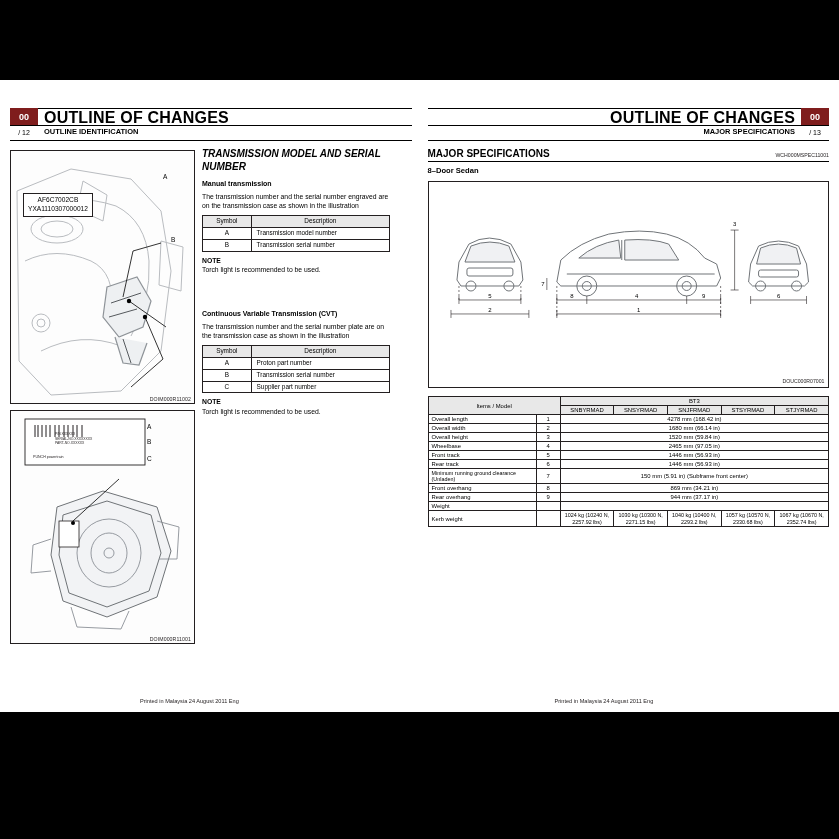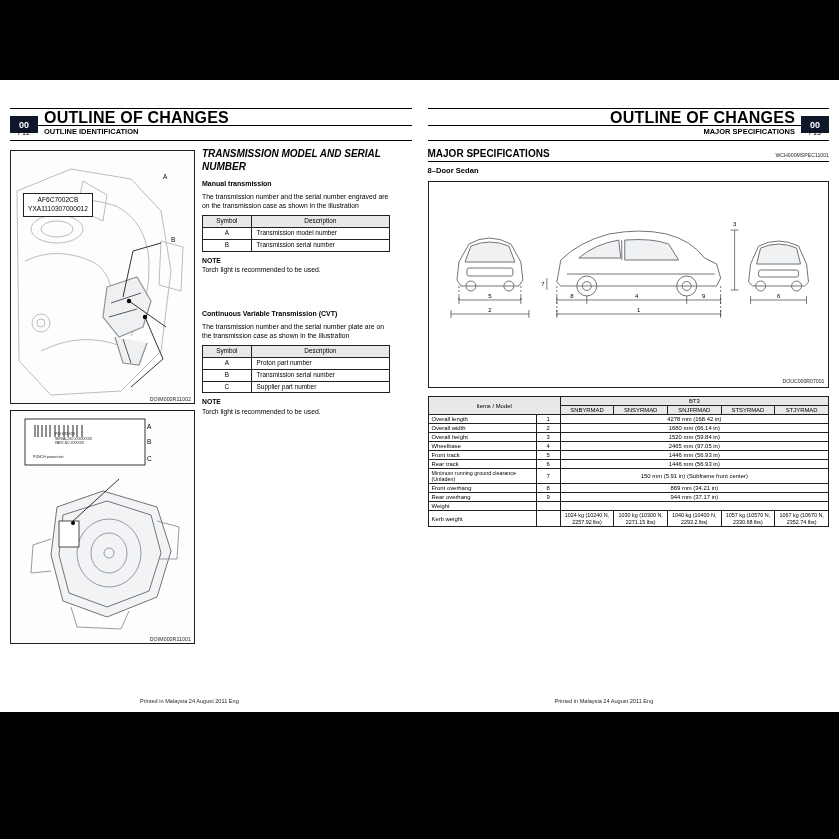--- a/index.html
+++ b/index.html
@@ -58,24 +58,24 @@
   .hdr .rule-mid {
     position: absolute; left: 0; right: 0; top: 17px;
     border-top: 1px solid #000;
   }
   .hdr .rule-bot {
     position: absolute; left: 0; right: 0; top: 32px;
     border-top: 1px solid #000;
   }
   .hdr .chapnum {
     position: absolute;
-    top: 8px;
+    top: 0;
     width: 28px;
     height: 17px;
-    background: #0f172a;
+    background: #7f1d1d;
     color: #fff;
     font-size: 9px;
     font-weight: bold;
     display: flex;
     align-items: center;
     justify-content: center;
   }
   .hdr .subnum {
     position: absolute;
     top: 17px;

